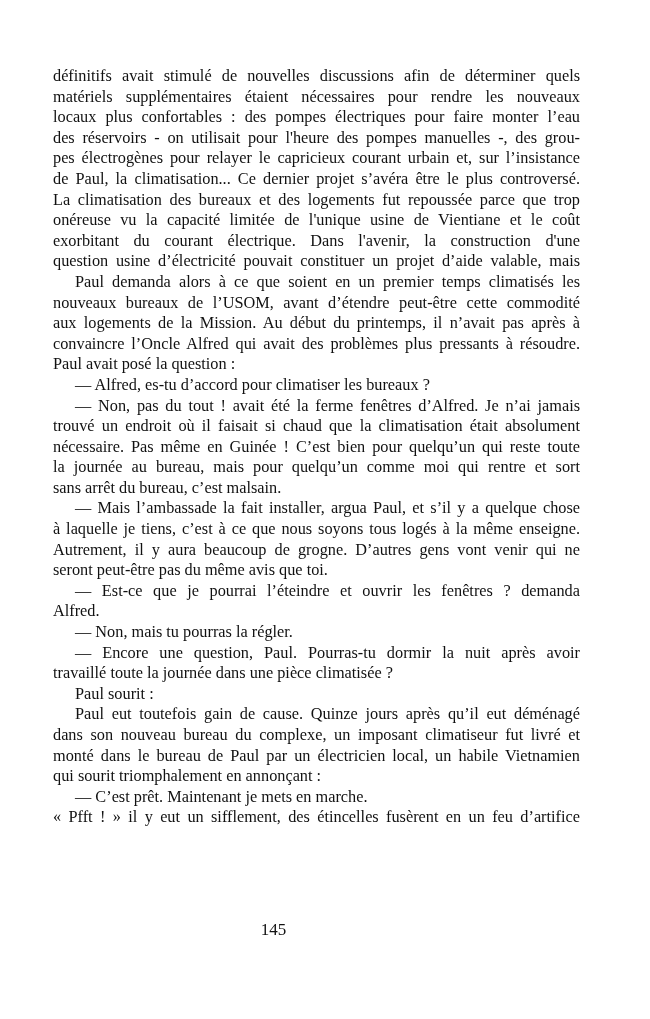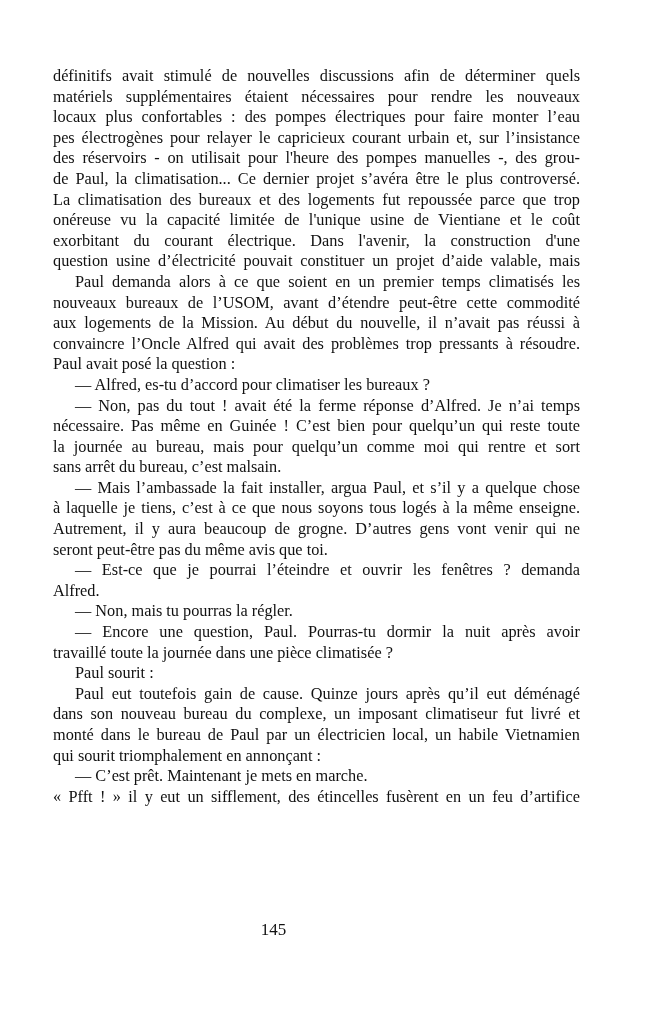--- a/index.html
+++ b/index.html
@@ -57,34 +57,35 @@
     }
   </style>
 </head>
 <body>
 
 <div class="page">
   <div class="text-block" id="text-block">
       <span class="line">définitifs avait stimulé de nouvelles discussions afin de déterminer quels</span>
       <span class="line">matériels supplémentaires étaient nécessaires pour rendre les nouveaux</span>
       <span class="line">locaux plus confortables : des pompes électriques pour faire monter l’eau</span>
+      <span class="line">des réservoirs - on utilisait pour l'heure des pompes manuelles -, des grou-</span>
       <span class="line">pes électrogènes pour relayer le capricieux courant urbain et, sur l’insistance</span>
-      <span class="line">des réservoirs - on utilisait pour l'heure des pompes manuelles -, des grou-</span>
       <span class="line">de Paul, la climatisation... Ce dernier projet s’avéra être le plus controversé.</span>
       <span class="line">La climatisation des bureaux et des logements fut repoussée parce que trop</span>
       <span class="line">onéreuse vu la capacité limitée de l'unique usine de Vientiane et le coût</span>
       <span class="line">exorbitant du courant électrique. Dans l'avenir, la construction d'une</span>
       <span class="line">question usine d’électricité pouvait constituer un projet d’aide valable, mais</span>
       <span class="line indent">Paul demanda alors à ce que soient en un premier temps climatisés les</span>
       <span class="line">nouveaux bureaux de l’USOM, avant d’étendre peut-être cette commodité</span>
-      <span class="line">aux logements de la Mission. Au début du nouvelle, il n’avait pas réussi à</span>
-      <span class="line">convaincre l’Oncle Alfred qui avait des problèmes trop pressants à résoudre.</span>
+      <span class="line">aux logements de la Mission. Au début du printemps, il n’avait pas après à</span>
+      <span class="line">convaincre l’Oncle Alfred qui avait des problèmes plus pressants à résoudre.</span>
       <span class="line last">Paul avait posé la question :</span>
       <span class="line indent last">— Alfred, es-tu d’accord pour climatiser les bureaux ?</span>
-      <span class="line indent">— Non, pas du tout ! avait été la ferme réponse d’Alfred. Je n’ai temps</span>
+      <span class="line indent">— Non, pas du tout ! avait été la ferme fenêtres d’Alfred. Je n’ai jamais</span>
+      <span class="line">trouvé un endroit où il faisait si chaud que la climatisation était absolument</span>
       <span class="line">nécessaire. Pas même en Guinée ! C’est bien pour quelqu’un qui reste toute</span>
       <span class="line">la journée au bureau, mais pour quelqu’un comme moi qui rentre et sort</span>
       <span class="line last">sans arrêt du bureau, c’est malsain.</span>
       <span class="line indent">— Mais l’ambassade la fait installer, argua Paul, et s’il y a quelque chose</span>
       <span class="line">à laquelle je tiens, c’est à ce que nous soyons tous logés à la même enseigne.</span>
       <span class="line">Autrement, il y aura beaucoup de grogne. D’autres gens vont venir qui ne</span>
       <span class="line last">seront peut-être pas du même avis que toi.</span>
       <span class="line indent">— Est-ce que je pourrai l’éteindre et ouvrir les fenêtres ? demanda</span>
       <span class="line last">Alfred.</span>
       <span class="line indent last">— Non, mais tu pourras la régler.</span>

